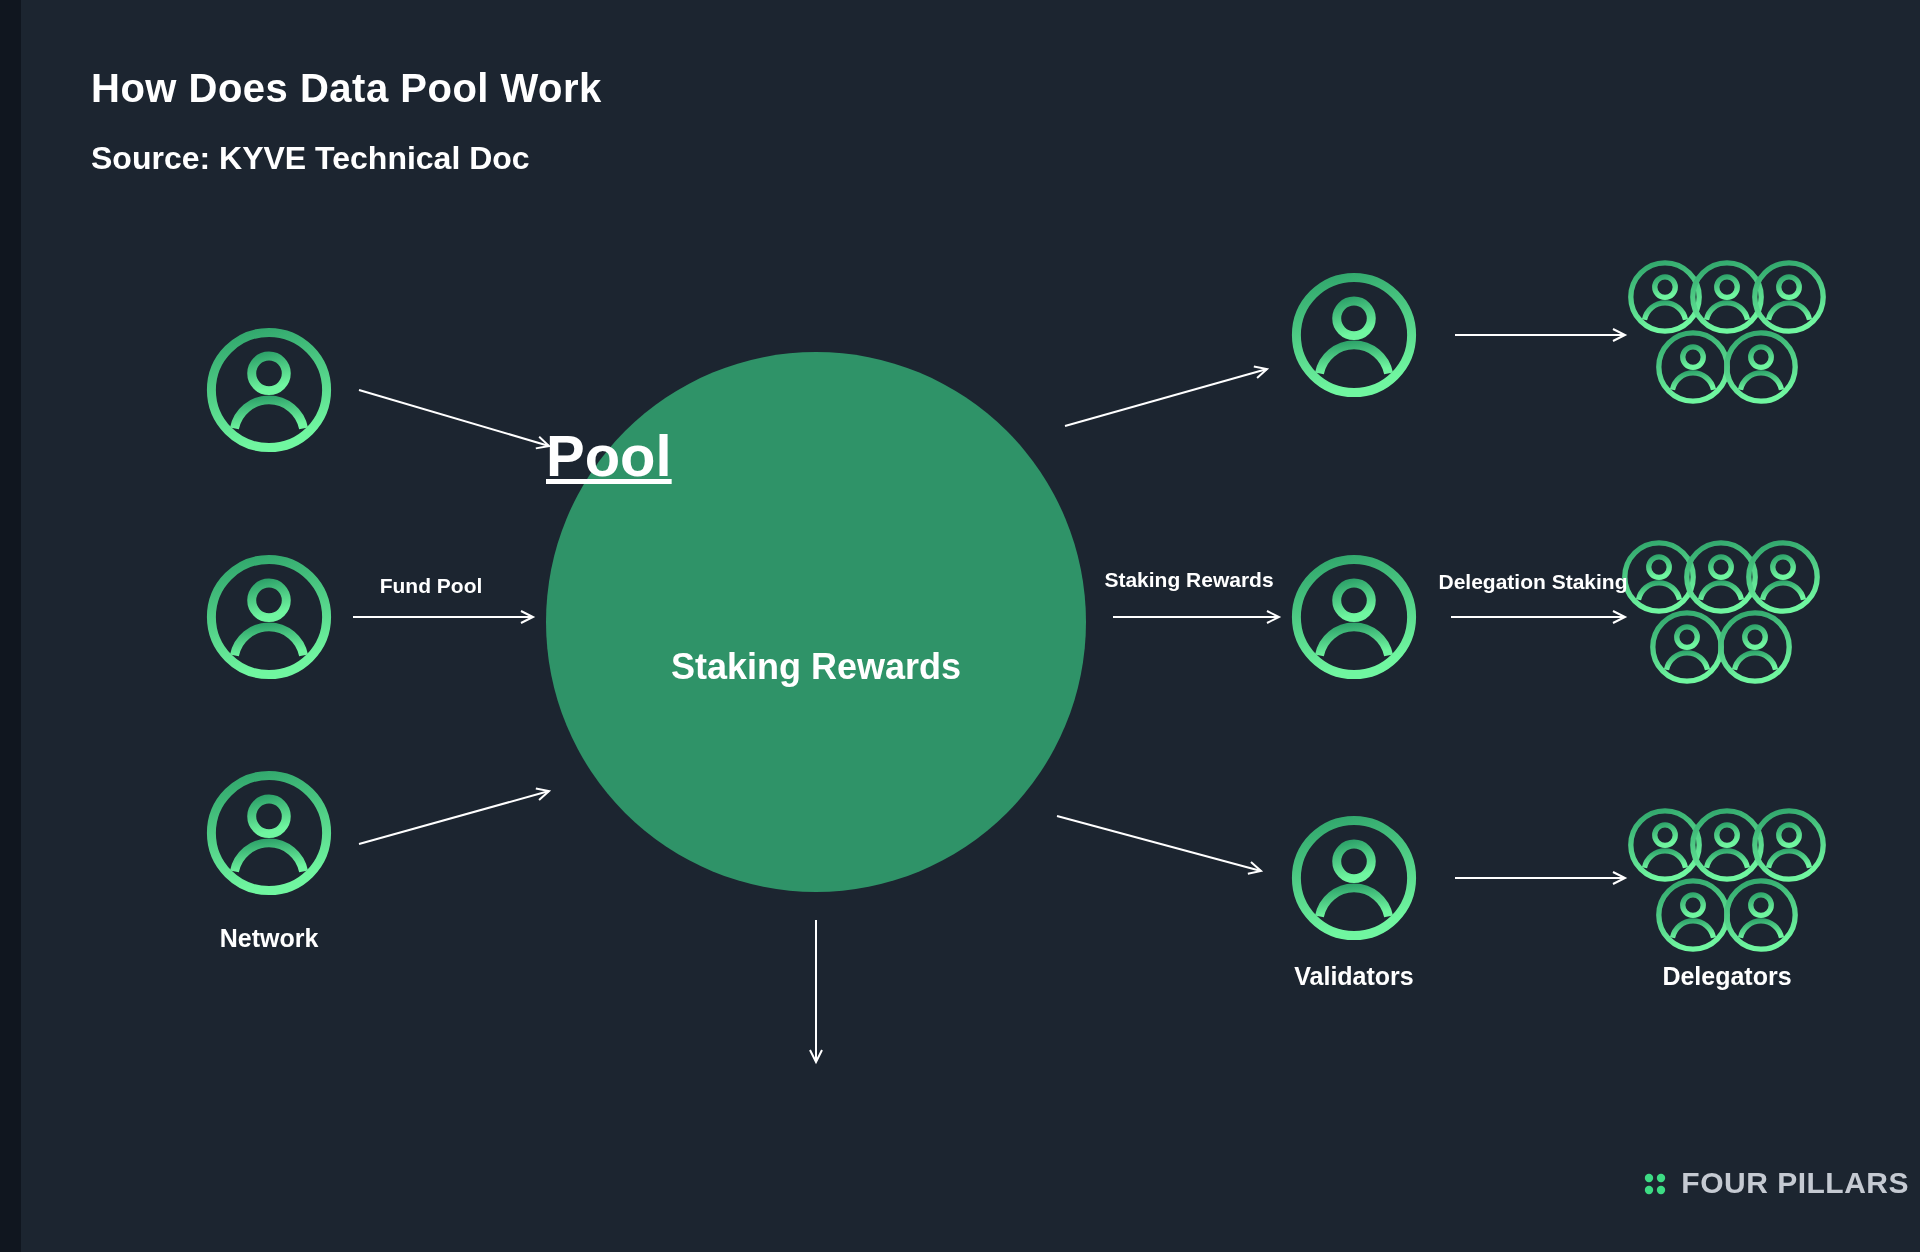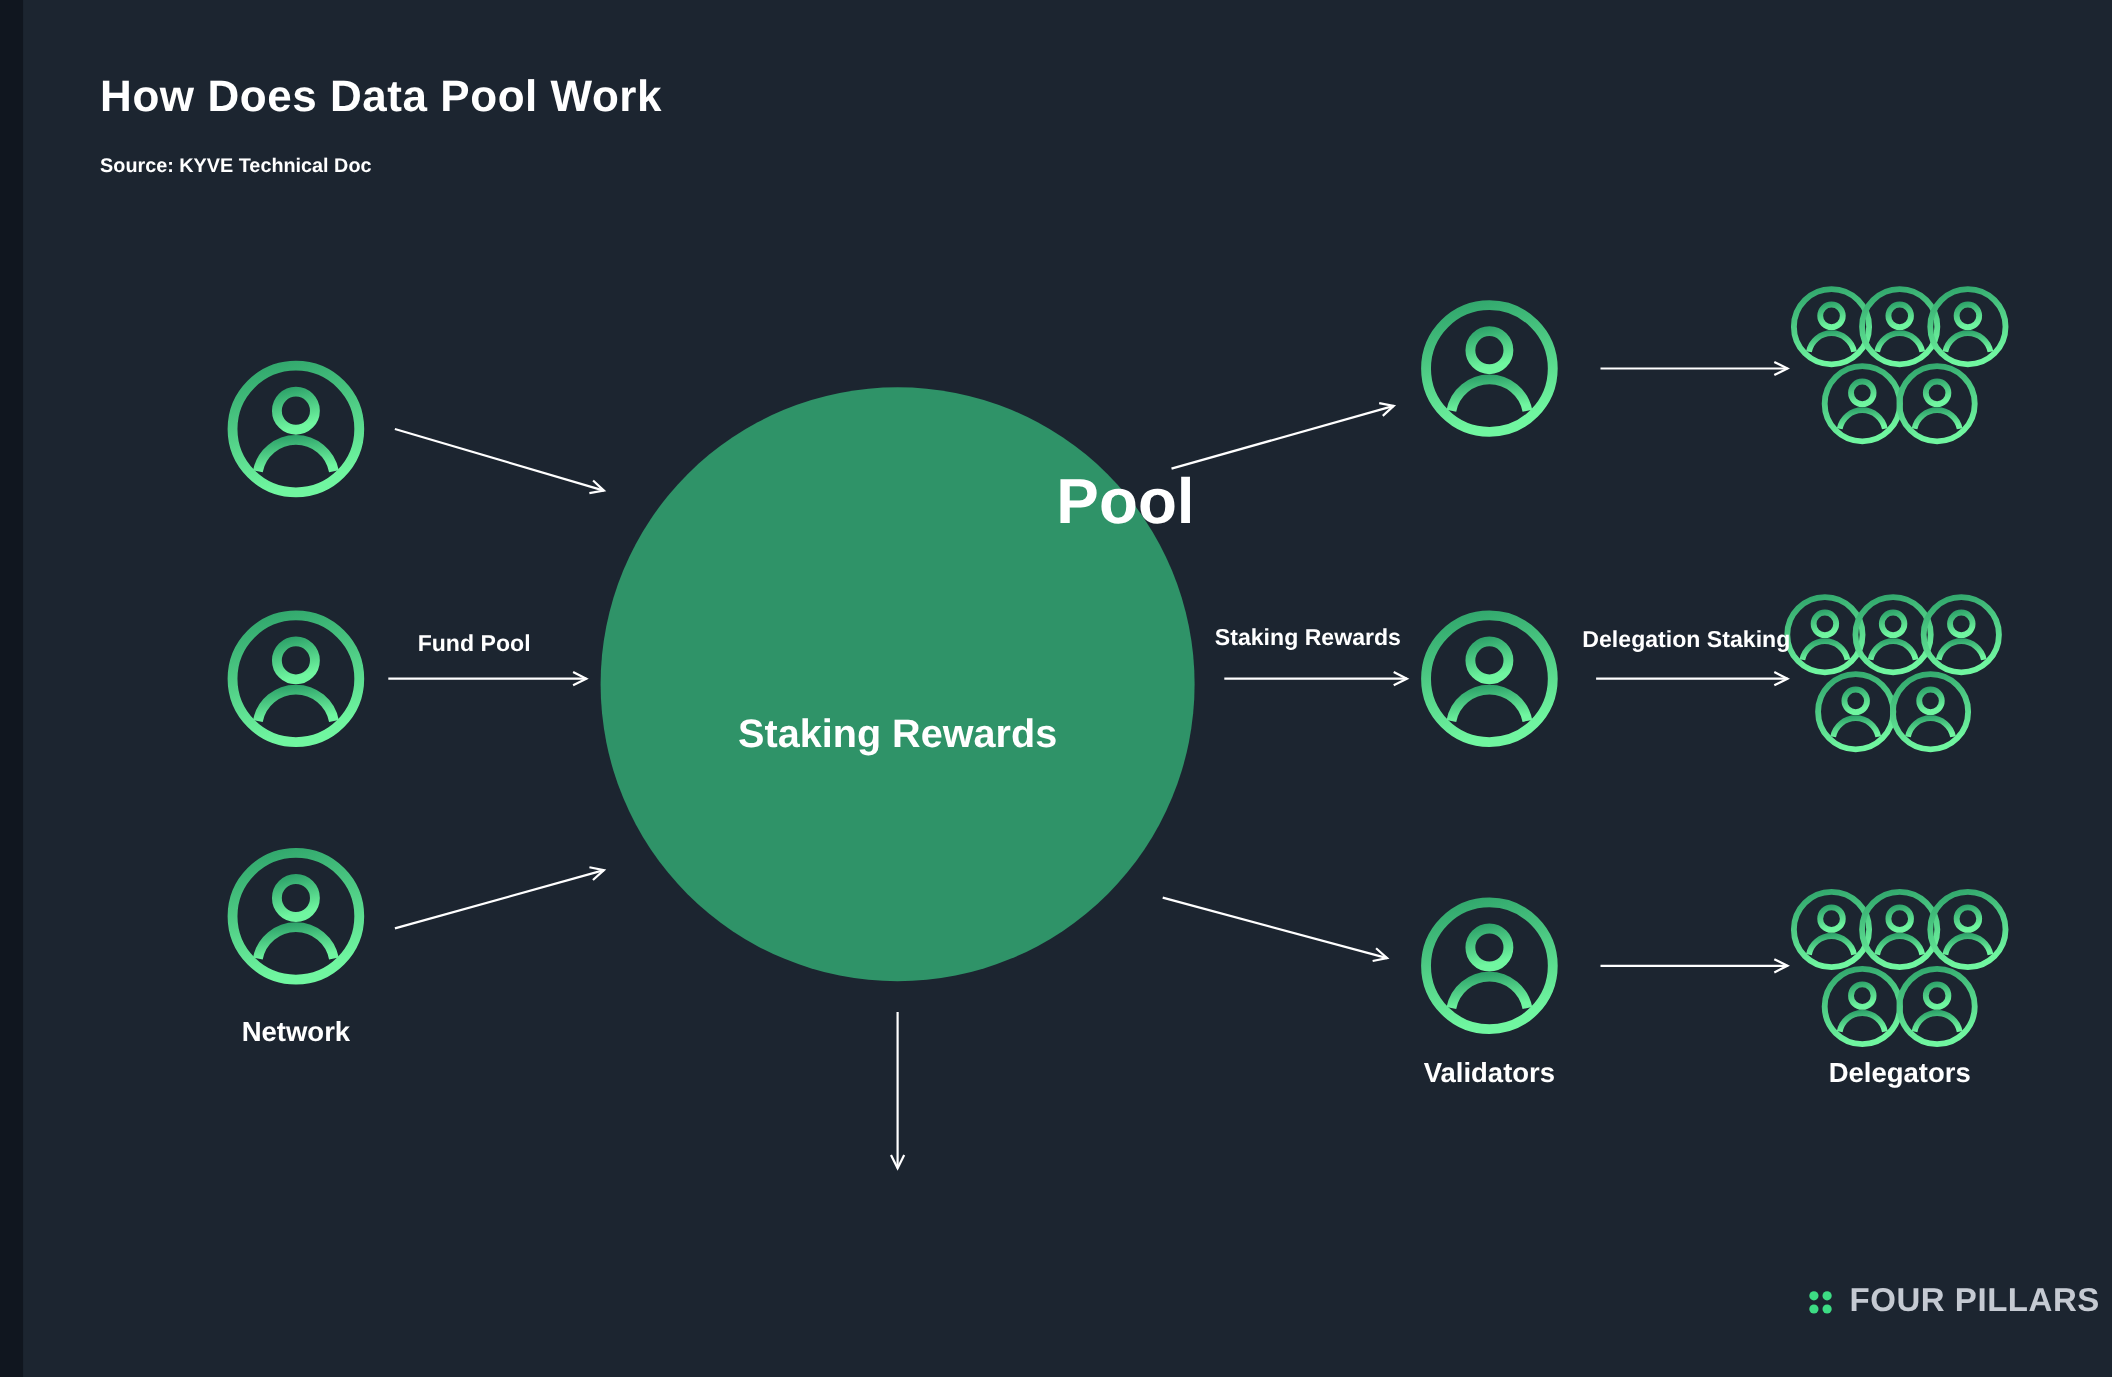--- a/index.html
+++ b/index.html
@@ -15,37 +15,37 @@
     overflow: hidden;
     margin-left: 21px;
   }
 
   .page-title {
     position: absolute; left: 70px; top: 66px;
     font-size: 40px; font-weight: bold; letter-spacing: 0.5px;
   }
   .source-caption {
     position: absolute; left: 70px; top: 140px;
-    font-size: 18px; font-weight: bold;
+    font-size: 32px; font-weight: bold;
   }
 
   .icon-node { position: absolute; width: 128px; height: 128px; }
   .icon-node svg { width: 100%; height: 100%; display: block; }
 
   .group-node { position: absolute; width: 200px; height: 146px; }
   .group-node svg { width: 100%; height: 100%; display: block; }
 
   .pool {
     position: absolute; left: 525px; top: 352px;
     width: 540px; height: 540px; border-radius: 50%;
     background: var(--pool-green, #2f9368);
   }
   .pool-title {
     position: absolute; top: 70px; width: 100%;
-    text-align: right; font-size: 58px; font-weight: bold;
+    text-align: left; font-size: 58px; font-weight: bold; text-decoration: underline;
   }
   .pool-line1, .pool-line2 {
     position: absolute; width: 100%;
     text-align: center; font-size: 36px; font-weight: bold;
   }
   .pool-line1 { top: 218px; }
   .pool-line2 { top: 294px; }
 
   .flow-label {
     position: absolute; font-size: 21px; font-weight: bold;

